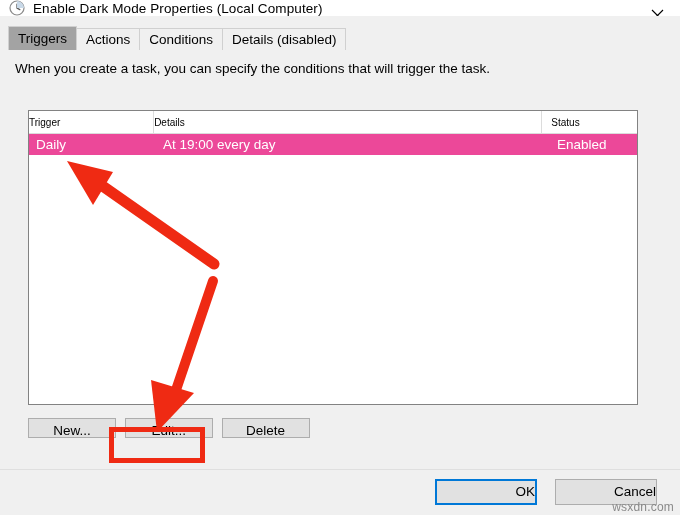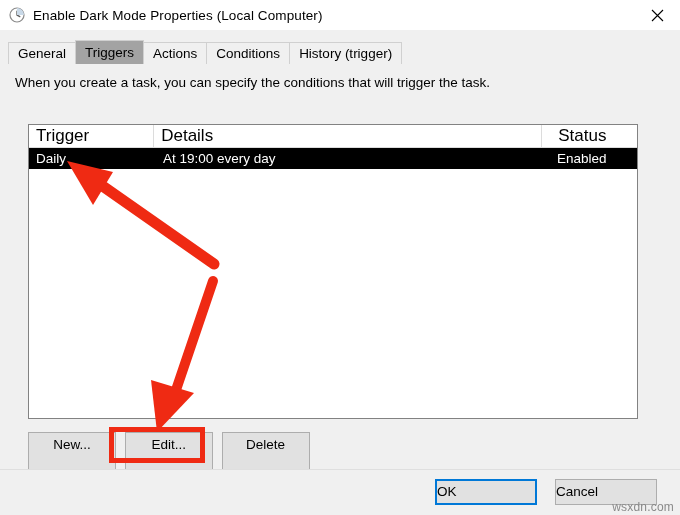--- a/index.html
+++ b/index.html
@@ -23,21 +23,21 @@
     left: 0; top: 0;
     width: 680px;
     height: 515px;
     background: #f0f0f0;
     display: flex;
     flex-direction: column;
   }
 
   
   .titlebar {
-    height: 30px;
+    height: 16px;
     background: #ffffff;
     display: flex;
     align-items: center;
     flex: 0 0 auto;
     position: relative;
   }
   .title-icon {
     width: 16px; height: 16px;
     margin-left: 9px;
     margin-right: 8px;
@@ -123,59 +123,58 @@
   .lv-header {
     display: flex;
     height: 23px;
     background: #ffffff;
     border-bottom: 1px solid #dcdcdc;
     box-sizing: border-box;
   }
   .lv-th {
     display: flex;
     align-items: center;
-    padding-left: 7px;
-    font-size: 17px;
+    font-size: 10px;
     color: #000;
     border-right: 1px solid #dcdcdc;
     box-sizing: border-box;
     white-space: nowrap;
   }
   .lv-th.c0 { width: 127px; }
   .lv-th.c1 { width: 394px; }
   .lv-th.c2 { width: 87px; border-right: none; margin-left: 9px; }
 
   .lv-row {
     display: flex;
     height: 21px;
     align-items: center;
     box-sizing: border-box;
   }
-  .lv-row.selected { background: #000000; color: #ffffff; }
+  .lv-row.selected { background: #ec4899; color: #ffffff; }
   .lv-td {
     padding-left: 7px;
     font-size: 13.5px;
     box-sizing: border-box;
     white-space: nowrap;
     overflow: hidden;
   }
   .lv-td.c0 { width: 127px; }
   .lv-td.c1 { width: 394px; }
   .lv-td.c2 { width: 87px; }
 
   
   .btnrow {
     position: absolute;
     left: 28px;
     top: 402px;
   }
   .btn {
     display: inline-block;
     width: 88px;
-    height: 40px;
+    height: 20px;
     line-height: 24px;
     text-align: center;
     background: #e1e1e1;
     border: 1px solid #adadad;
     font-size: 13.5px;
     color: #000;
     box-sizing: border-box;
     margin-right: 5px;
     vertical-align: top;
     font-family: "Liberation Sans", sans-serif;
@@ -189,21 +188,21 @@
     height: 45px;
     background: #f0f0f0;
     border-top: 1px solid #dfdfdf;
   }
   .btn-ok, .btn-cancel {
     position: absolute;
     top: 9px;
     width: 102px;
     height: 26px;
     line-height: 24px;
-    text-align: left;
+    text-align: right;
     background: #e1e1e1;
     border: 1px solid #adadad;
     font-size: 13.5px;
     color: #000;
     box-sizing: border-box;
   }
   .btn-ok {
     right: 143px;
     border: 2px solid #0078d7;
     line-height: 22px;
@@ -255,25 +254,24 @@
     <div class="close-btn">
       <svg width="13" height="13" viewBox="0 0 13 13">
         <path d="M1 1 L12 12 M12 1 L1 12" stroke="#000" stroke-width="1.1" fill="none"></path>
       </svg>
     </div>
   </div>
 
   <div class="client">
 
     <div class="tabstrip">
-      <div class="tab">General</div>
       <div class="tab selected">Triggers</div>
       <div class="tab">Actions</div>
       <div class="tab">Conditions</div>
-      <div class="tab">History (trigger)</div>
+      <div class="tab">Details (disabled)</div>
     </div>
 
     <div class="desc">When you create a task, you can specify the conditions that will trigger the task.</div>
 
     <div class="listview">
       <div class="lv-header">
         <div class="lv-th c0">Trigger</div>
         <div class="lv-th c1">Details</div>
         <div class="lv-th c2">Status</div>
       </div>

